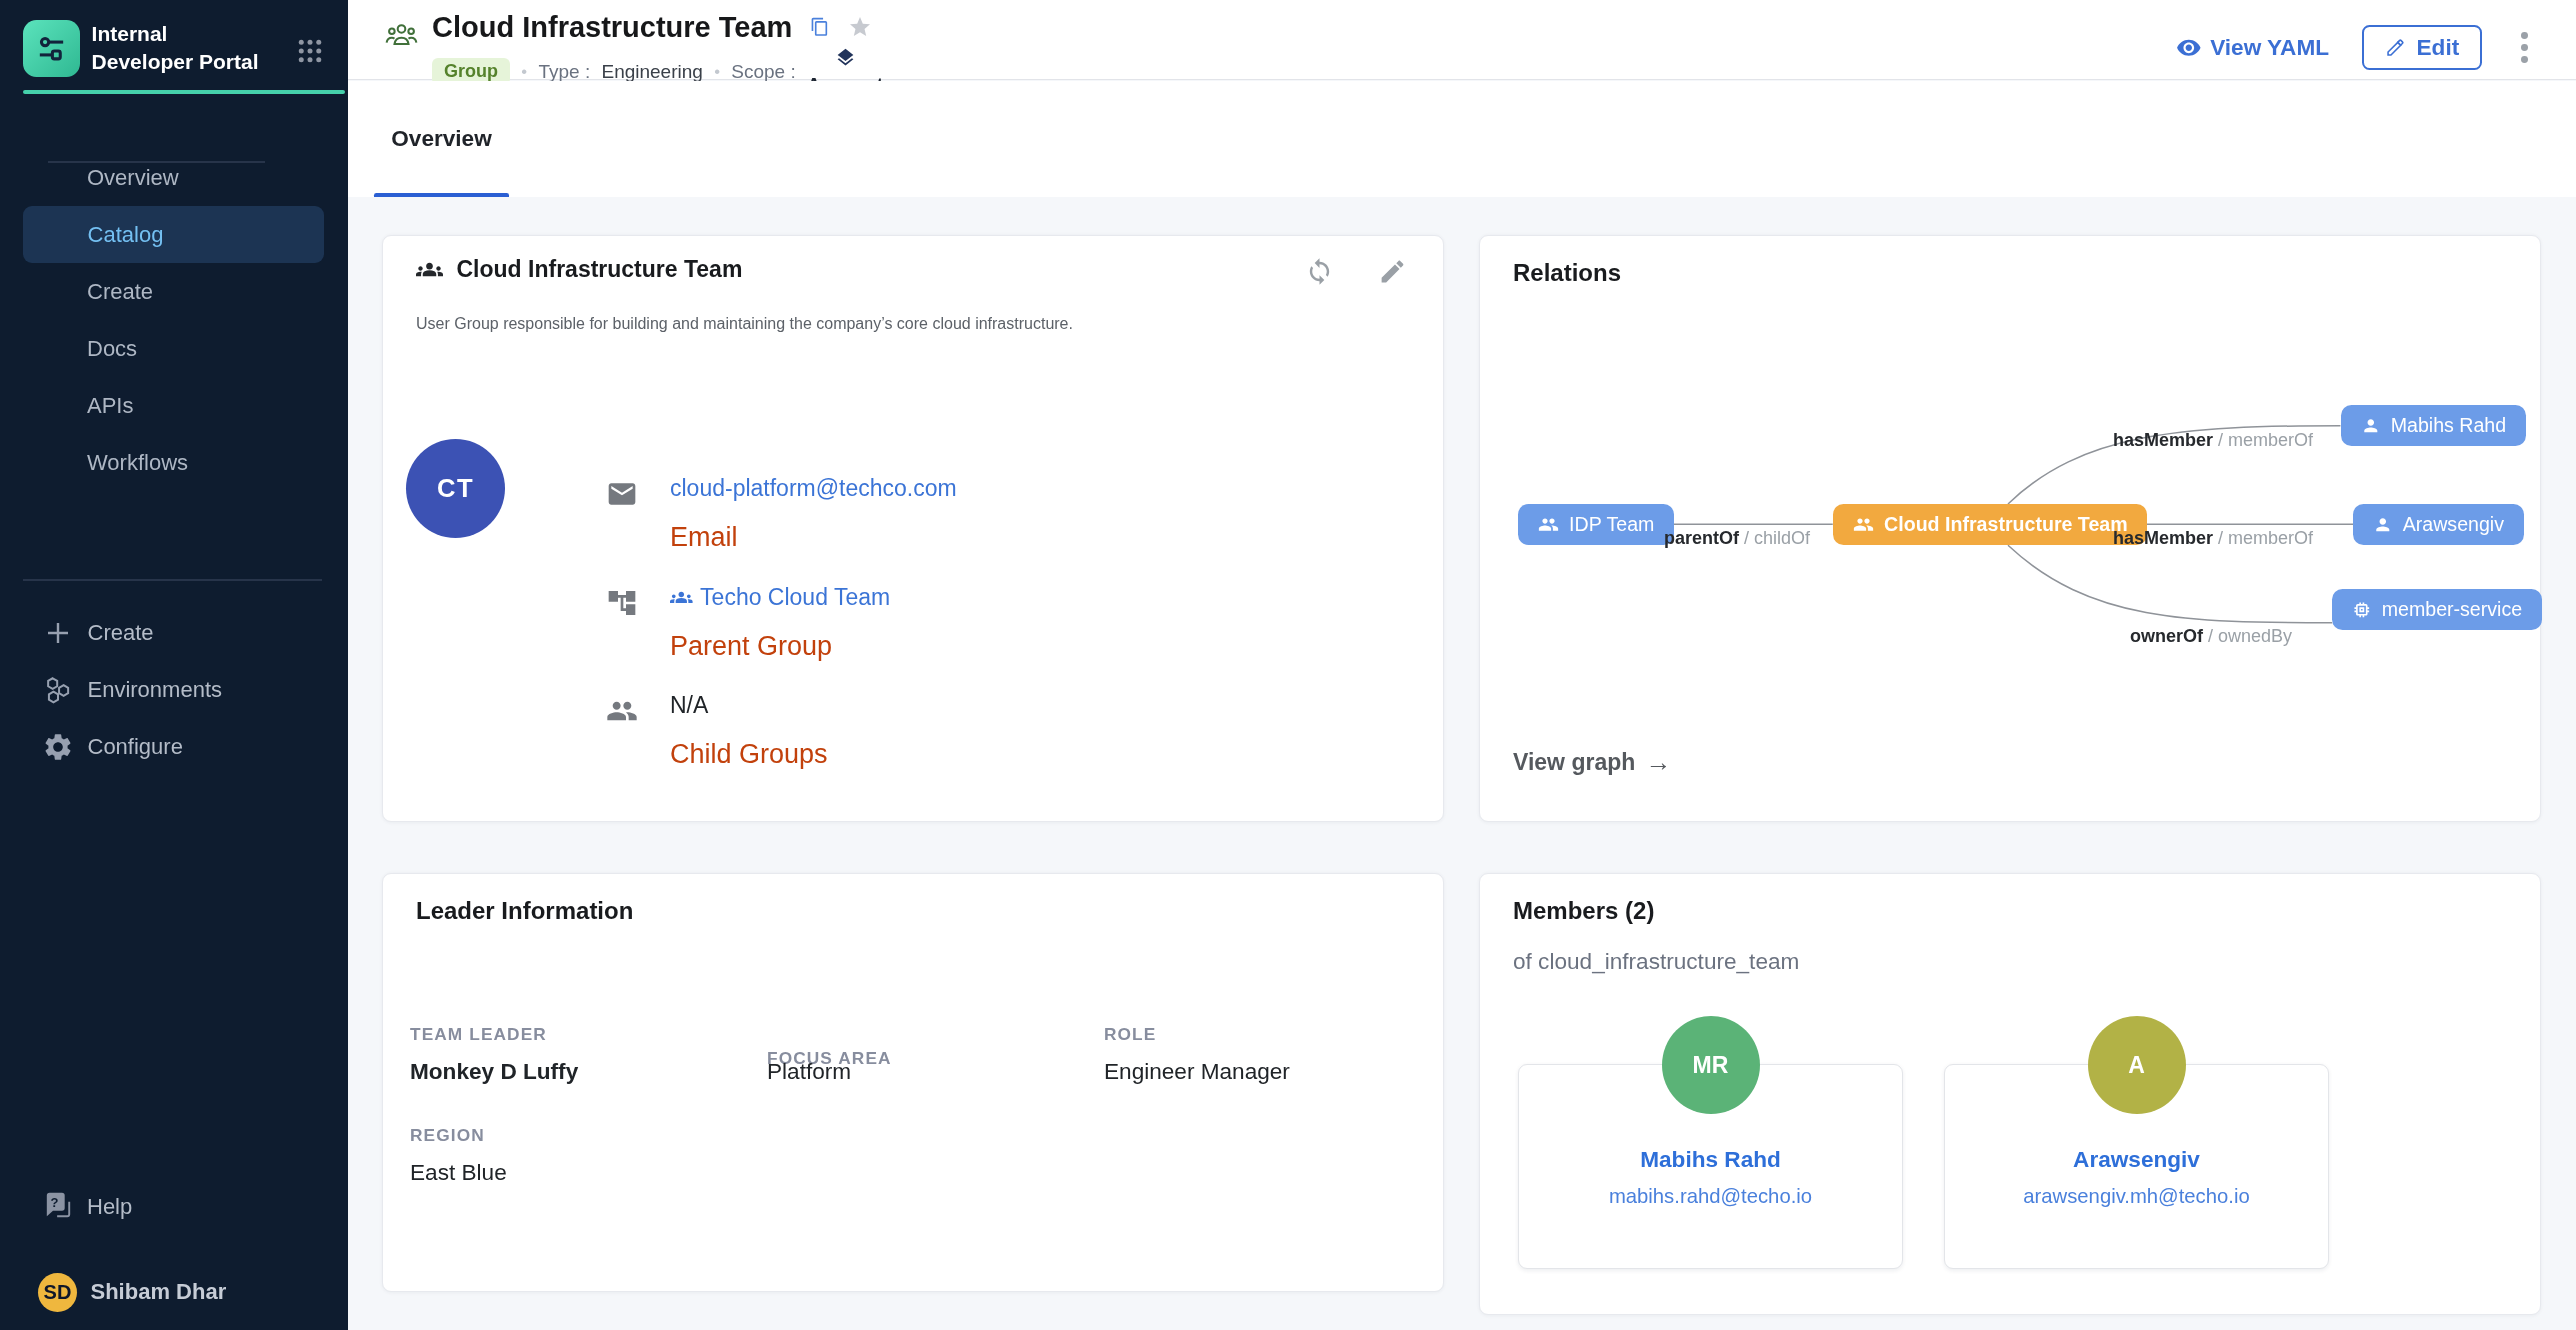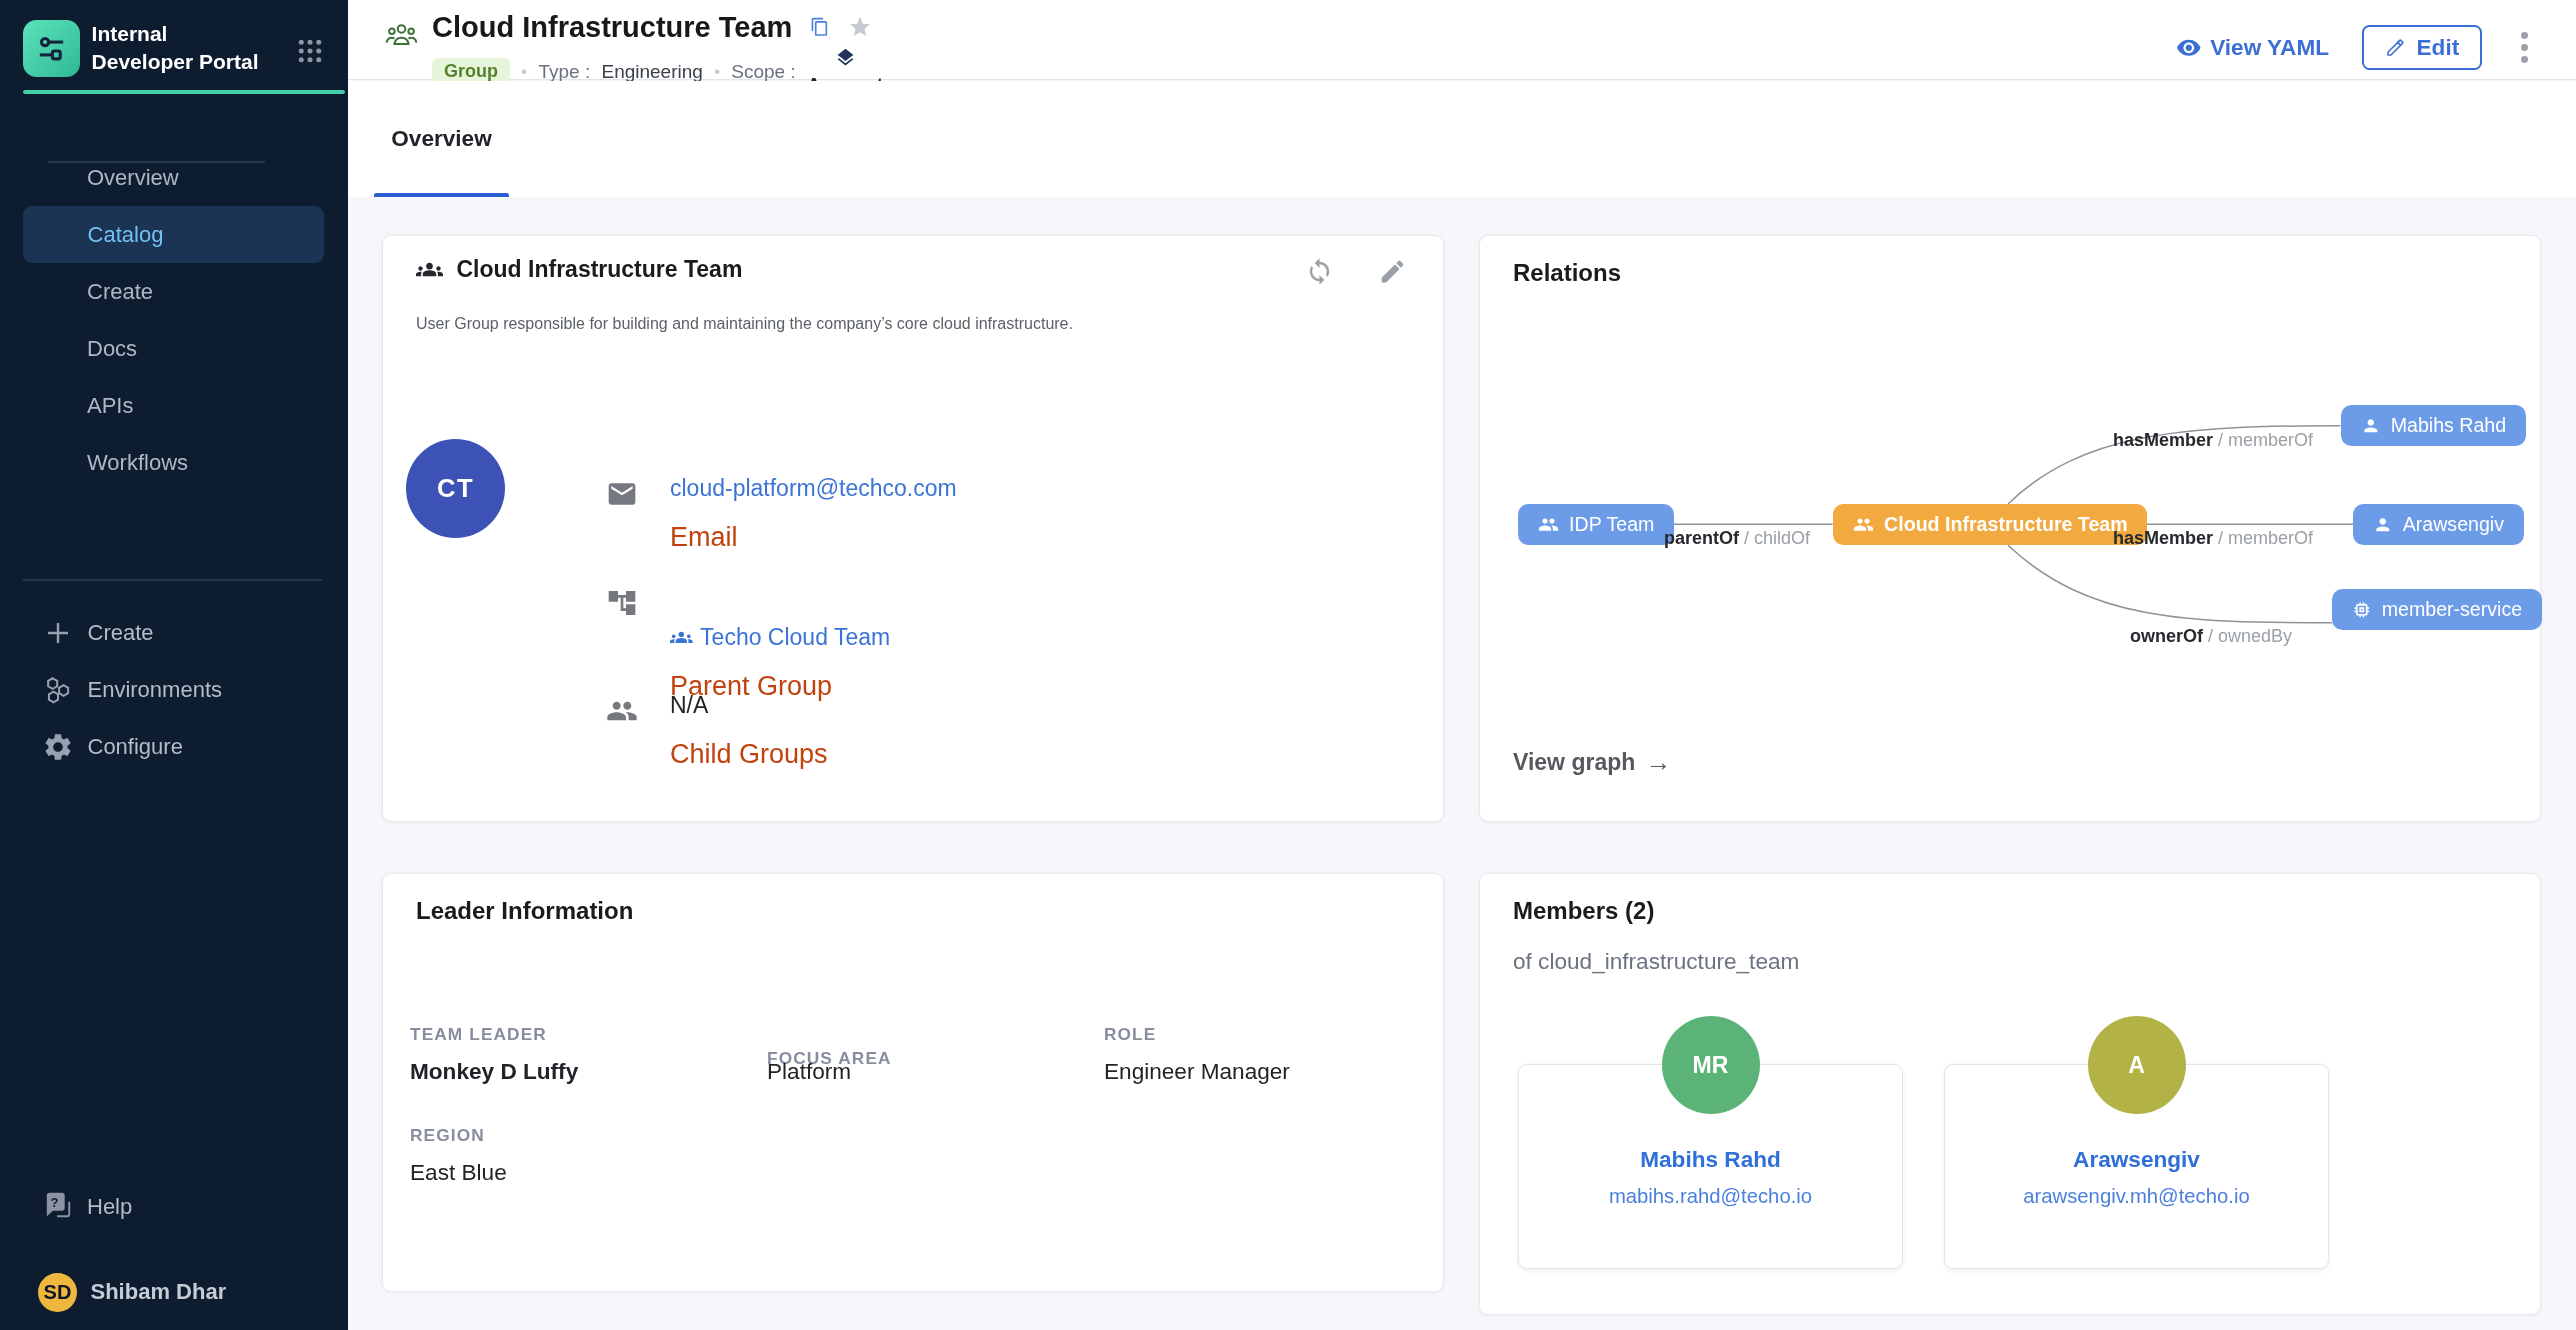--- a/index.html
+++ b/index.html
@@ -97,21 +97,21 @@
   #team-desc { position:absolute; left:33px; top:69px; width:850px; font-size:16px;
     line-height:38px; color:#5C6168; }
   #ct-avatar { position:absolute; left:23px; top:203px; width:99px; height:99px;
     border-radius:50%; background:#3C52B4; color:#fff; font-size:25.6px; font-weight:600;
     letter-spacing:1.5px; display:flex; align-items:center; justify-content:center;text-align:right; }
   .info-row { position:absolute; left:223px; display:flex; gap:32px; align-items:flex-start; }
   .info-row .ic { color:#75797F; margin-top:3px; }
   .info-value { font-size:23px; color:#202428; }
   .info-value.link { color:#3B74D6; cursor:pointer; }
   .info-label { font-size:27px; color:#c2410c; margin-top:20px; }
-  #row-parent .info-value { display:flex; align-items:center; gap:7.5px;margin-top:40px; }
+  #row-parent .info-value { display:flex; align-items:center; gap:7.5px; }
   #row-email  { top:239px; }
   #row-parent { top:348px; }
   #row-child  { top:456px; }
 
   
   #graph { position:absolute; left:0; top:0; width:1062px; height:587px; }
   #edges { position:absolute; left:0; top:0; }
   .gnode { position:absolute; height:41px; display:flex; align-items:center; gap:10.5px;
     padding:0 19.6px; border-radius:10.5px; color:#fff; font-size:19.6px; white-space:nowrap;
     cursor:pointer; }

